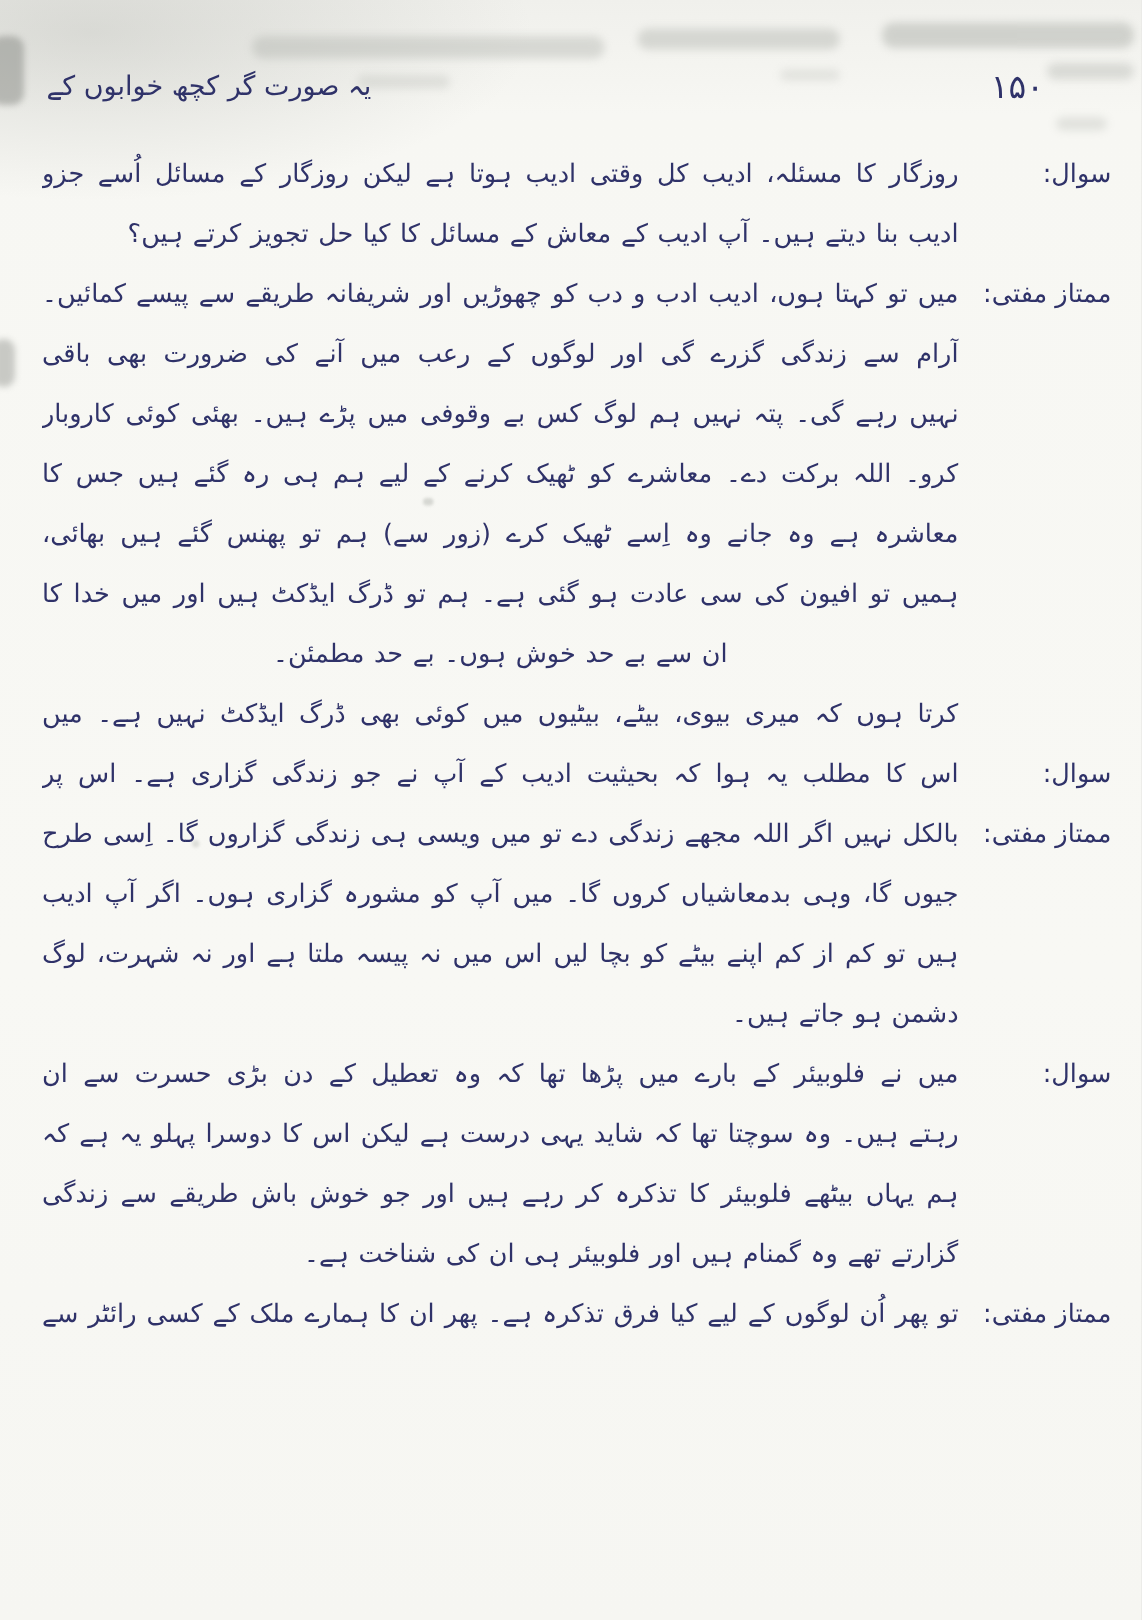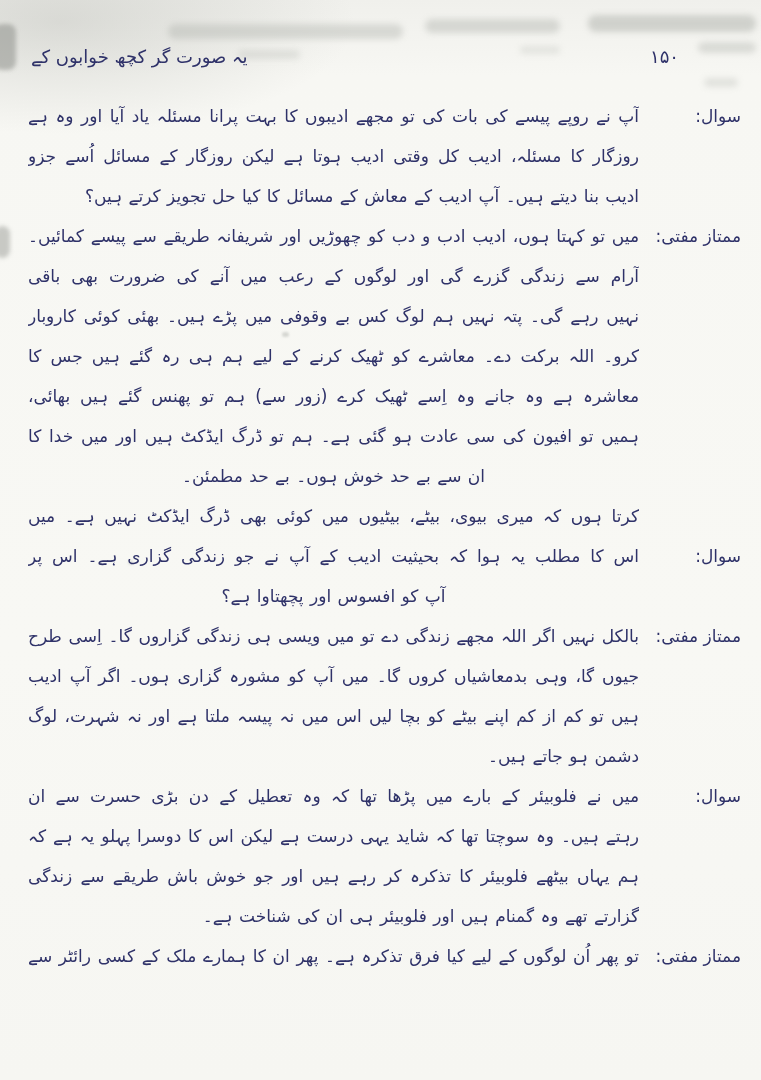--- a/index.html
+++ b/index.html
@@ -25,21 +25,21 @@
   .art.g5{left:238px;top:50px;width:62px;height:9px;opacity:.28;}
   .art.g6{left:520px;top:46px;width:40px;height:8px;opacity:.25;}
   .art.e1{left:-6px;top:24px;width:22px;height:46px;background:#8f918c;opacity:.55;filter:blur(2px);}
   .art.e2{left:-5px;top:226px;width:15px;height:32px;background:#9a9c97;opacity:.5;filter:blur(2px);}
   .art.s1{left:282px;top:332px;width:7px;height:5px;opacity:.45;filter:blur(1px);}
   .art.s2{left:128px;top:560px;width:5px;height:5px;opacity:.35;filter:blur(1px);}
   .art.s3{left:704px;top:78px;width:34px;height:9px;opacity:.30;}
 
   .page-number{
     position:absolute;left:650px;top:46px;width:46px;
-    font-size:18px;letter-spacing:1px;text-align:left;
+    font-size:22px;letter-spacing:1px;text-align:right;
   }
   .running-title{
     position:absolute;left:0;right:70px;top:46px;
     text-align:left;font-size:18px;padding-left:31px;
   }
 
   .dialog{position:absolute;top:96px;right:20px;left:28px;}
   .block{display:flex;align-items:flex-start;}
   .speaker{
     flex:0 0 102px;width:102px;
@@ -72,21 +72,20 @@
   <div class="art s2"></div>
   <div class="art s3"></div>
 
   <div class="page-number">۱۵۰</div>
   <div class="running-title">یہ صورت گر کچھ خوابوں کے</div>
 
   <main class="dialog">
       <div class="block">
         <div class="speaker">سوال:</div>
         <div class="bodycol">
-          <div class="line">آپ نے روپے پیسے کی بات کی تو مجھے ادیبوں کا بہت پرانا مسئلہ یاد آیا اور وہ ہے</div>
           <div class="line">روزگار کا مسئلہ، ادیب کل وقتی ادیب ہوتا ہے لیکن روزگار کے مسائل اُسے جزو وقتی</div>
           <div class="line al-start">ادیب بنا دیتے ہیں۔ آپ ادیب کے معاش کے مسائل کا کیا حل تجویز کرتے ہیں؟</div>
         </div>
       </div>
       <div class="block">
         <div class="speaker">ممتاز مفتی:</div>
         <div class="bodycol">
           <div class="line">میں تو کہتا ہوں، ادیب ادب و دب کو چھوڑیں اور شریفانہ طریقے سے پیسے کمائیں۔</div>
           <div class="line">آرام سے زندگی گزرے گی اور لوگوں کے رعب میں آنے کی ضرورت بھی باقی</div>
           <div class="line">نہیں رہے گی۔ پتہ نہیں ہم لوگ کس بے وقوفی میں پڑے ہیں۔ بھئی کوئی کاروبار</div>
@@ -94,21 +93,20 @@
           <div class="line">معاشرہ ہے وہ جانے وہ اِسے ٹھیک کرے (زور سے) ہم تو پھنس گئے ہیں بھائی،</div>
           <div class="line">ہمیں تو افیون کی سی عادت ہو گئی ہے۔ ہم تو ڈرگ ایڈکٹ ہیں اور میں خدا کا شکر ادا</div>
           <div class="line al-center">ان سے بے حد خوش ہوں۔ بے حد مطمئن۔</div>
           <div class="line">کرتا ہوں کہ میری بیوی، بیٹے، بیٹیوں میں کوئی بھی ڈرگ ایڈکٹ نہیں ہے۔ میں</div>
         </div>
       </div>
       <div class="block">
         <div class="speaker">سوال:</div>
         <div class="bodycol">
           <div class="line">اس کا مطلب یہ ہوا کہ بحیثیت ادیب کے آپ نے جو زندگی گزاری ہے۔ اس پر</div>
-          <div class="line al-center">آپ کو افسوس اور پچھتاوا ہے؟</div>
         </div>
       </div>
       <div class="block">
         <div class="speaker">ممتاز مفتی:</div>
         <div class="bodycol">
           <div class="line">بالکل نہیں اگر اللہ مجھے زندگی دے تو میں ویسی ہی زندگی گزاروں گا۔ اِسی طرح</div>
           <div class="line">جیوں گا، وہی بدمعاشیاں کروں گا۔ میں آپ کو مشورہ گزاری ہوں۔ اگر آپ ادیب</div>
           <div class="line">ہیں تو کم از کم اپنے بیٹے کو بچا لیں اس میں نہ پیسہ ملتا ہے اور نہ شہرت، لوگ الگ</div>
           <div class="line al-start">دشمن ہو جاتے ہیں۔</div>
         </div>

